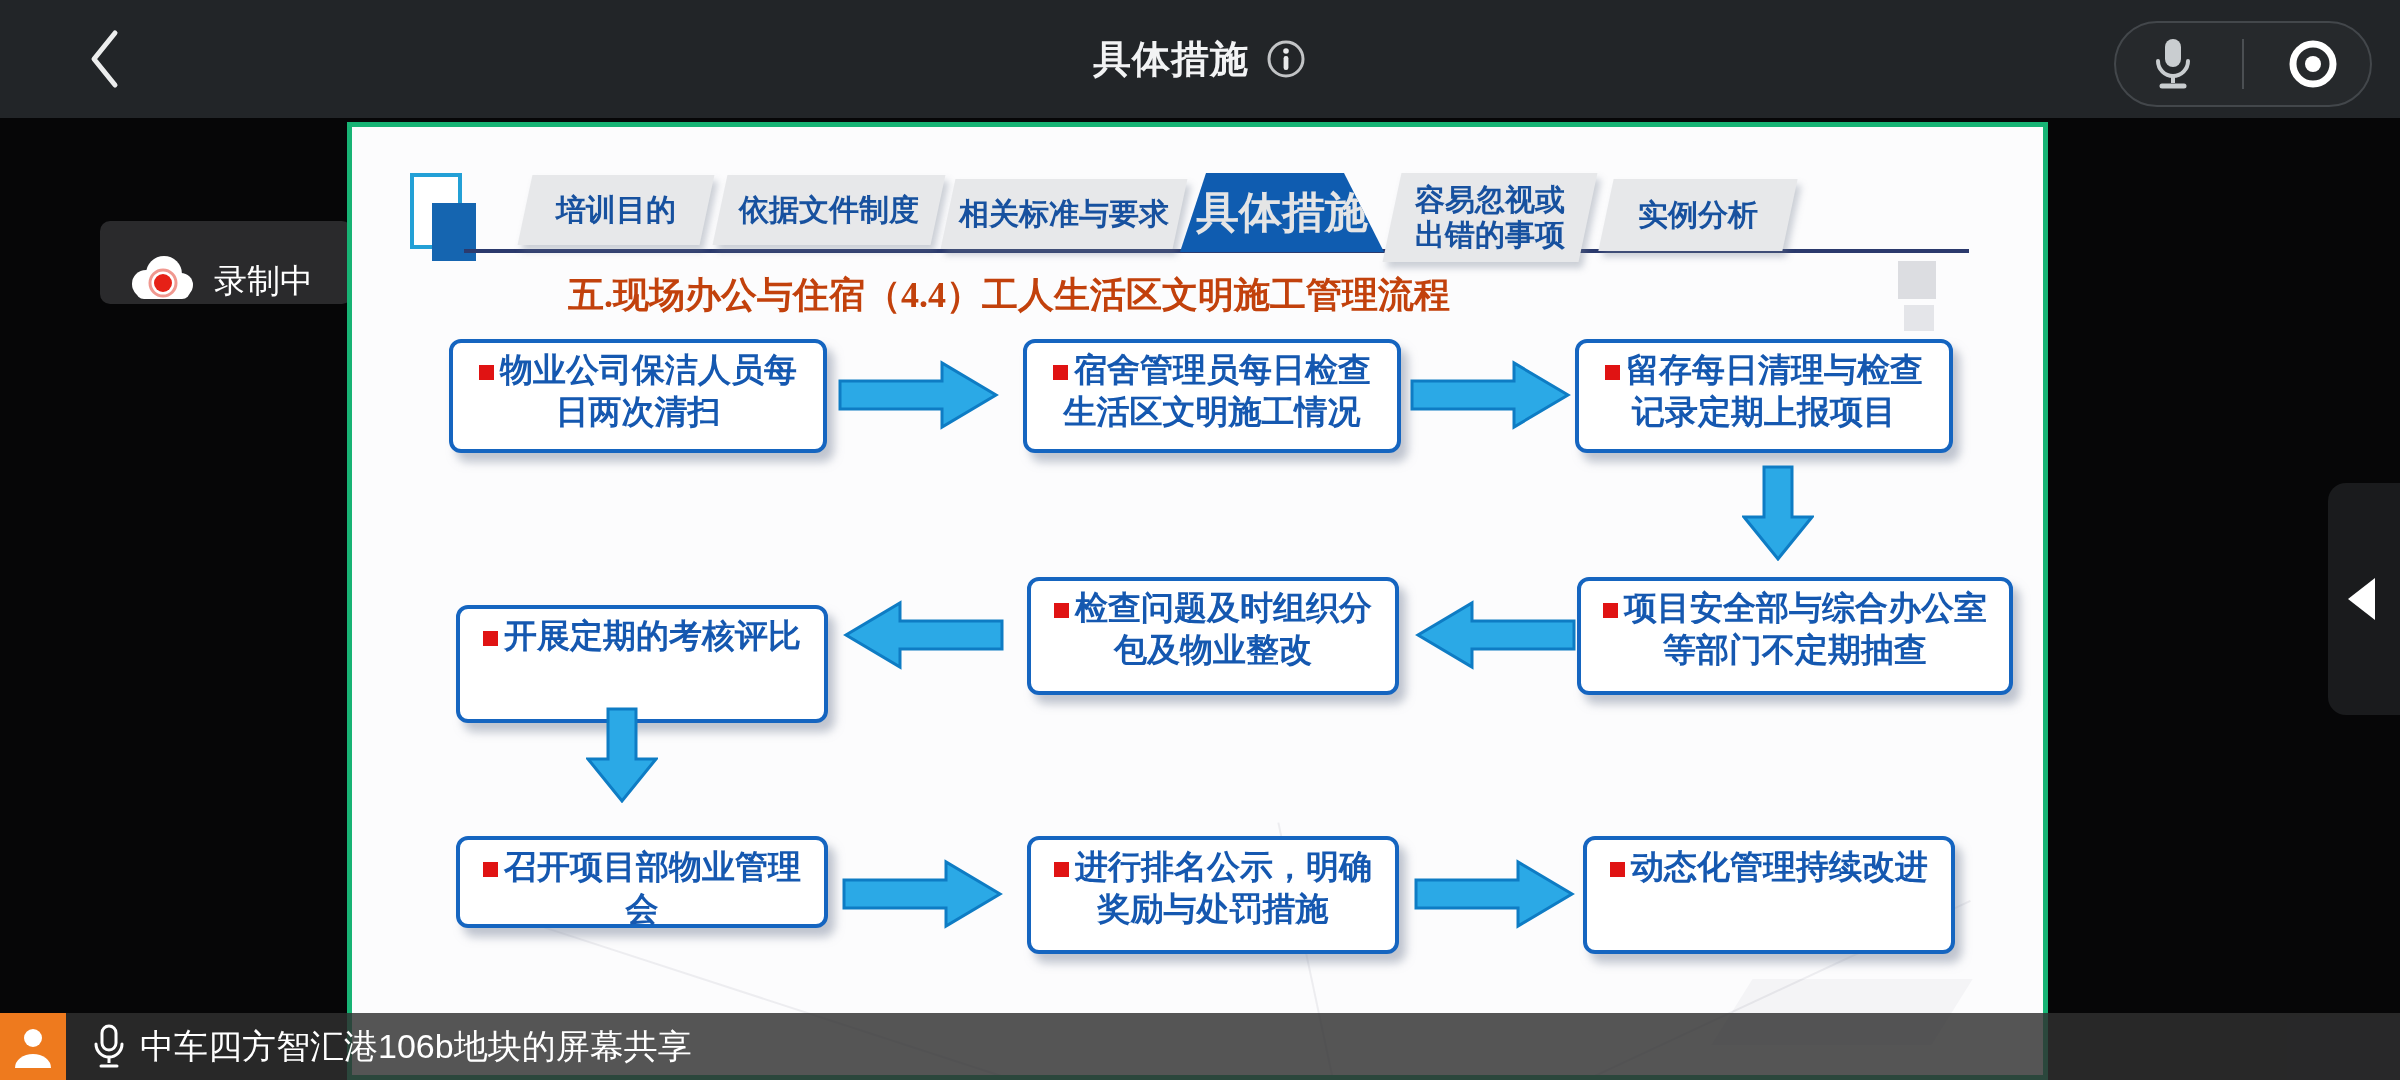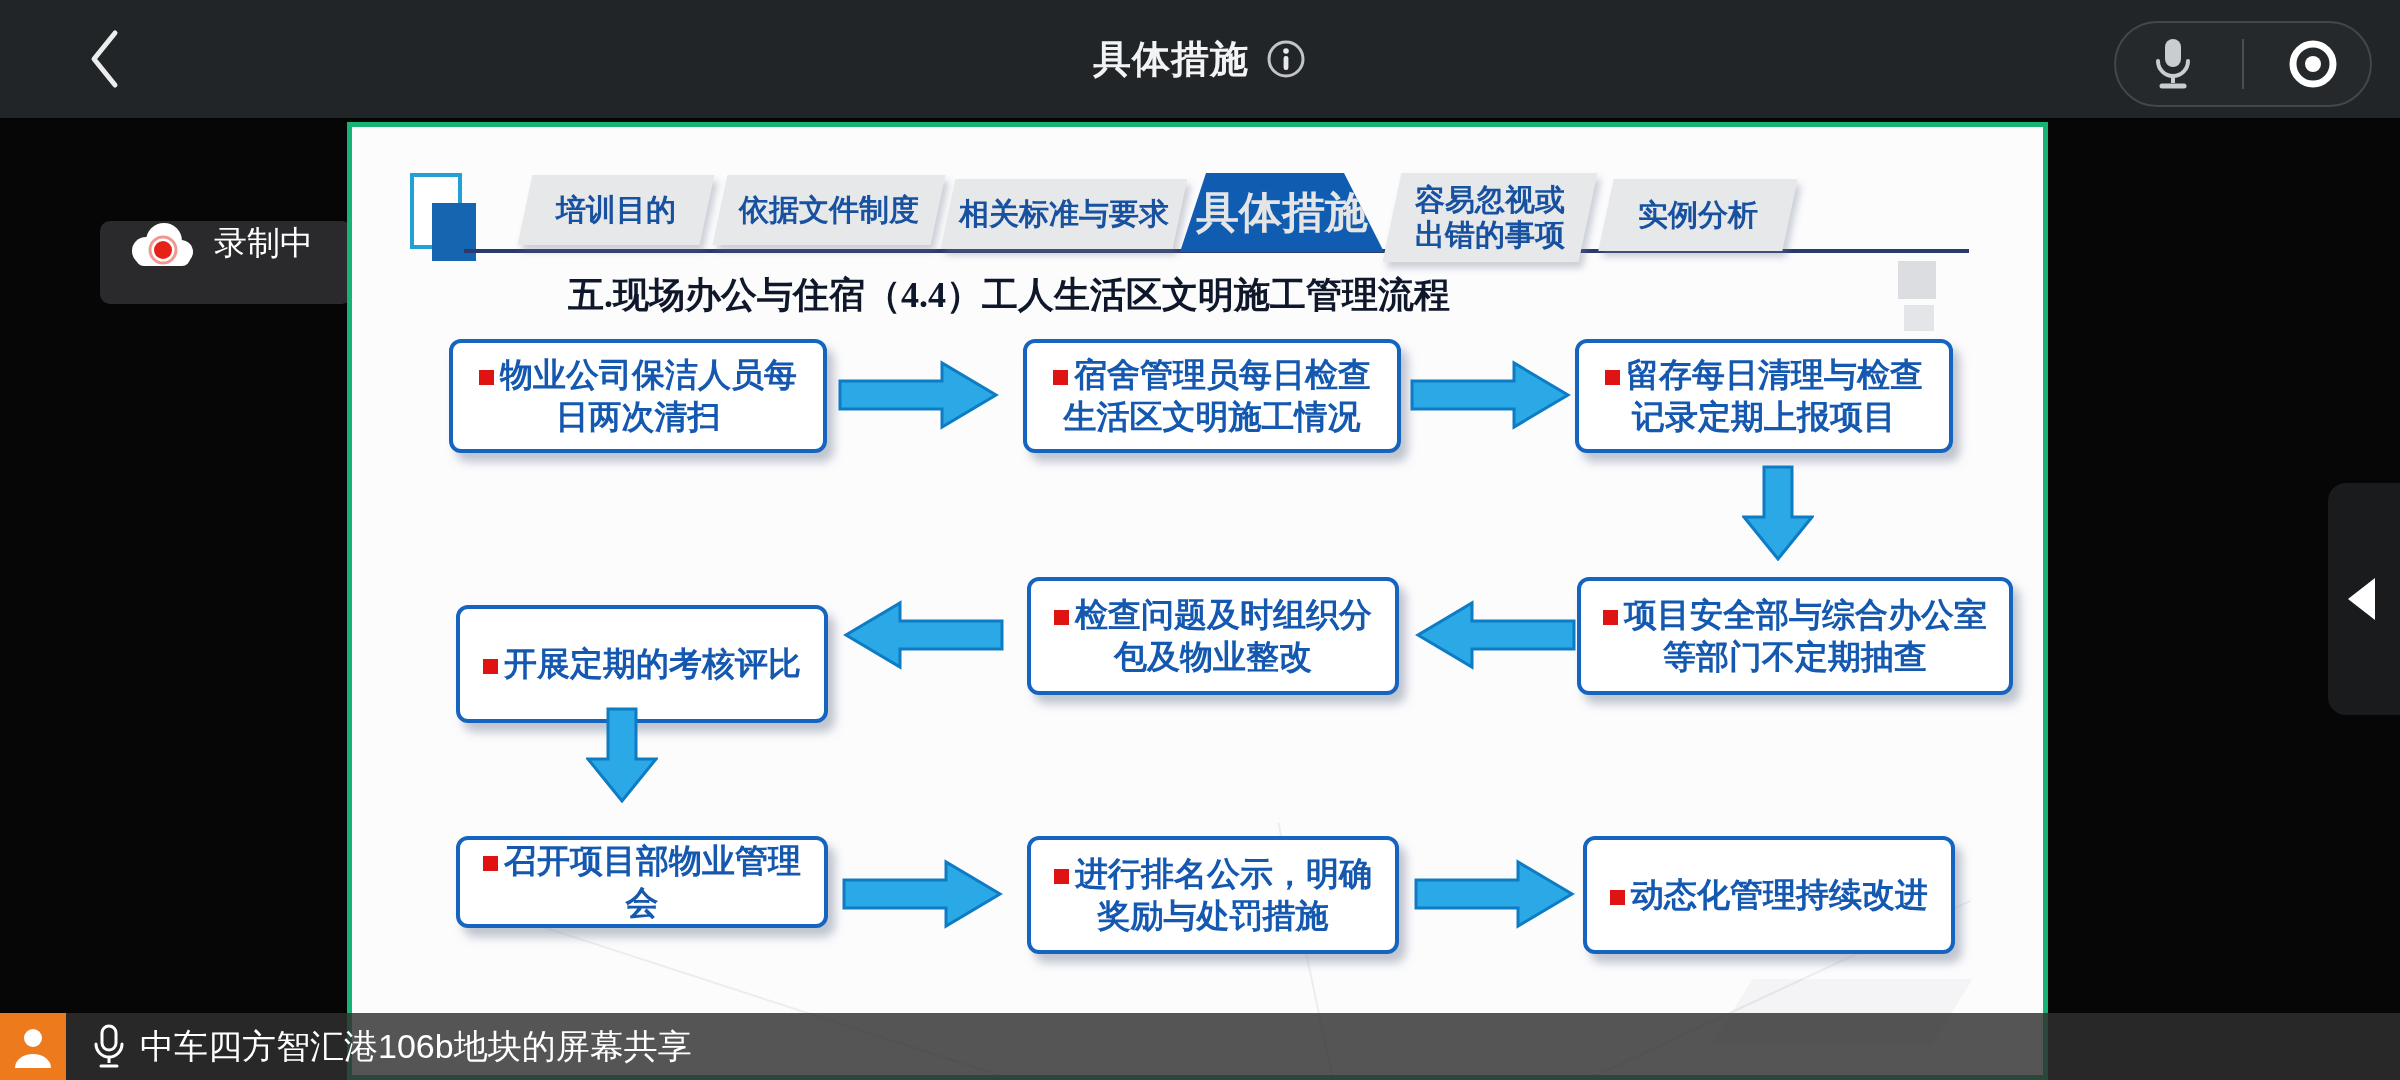--- a/index.html
+++ b/index.html
@@ -11,39 +11,39 @@
   }
   
   .topbar{position:absolute;left:0;top:0;width:2400px;height:118px;background:#222528;}
   .back-btn{position:absolute;left:78px;top:28px;width:52px;height:62px;display:flex;align-items:center;justify-content:center;cursor:pointer;}
   .title-wrap{position:absolute;left:50%;top:0;height:118px;transform:translateX(-50%);display:flex;align-items:center;gap:16px;}
   .title{color:#f2f3f4;font-size:38px;font-weight:bold;letter-spacing:1px;}
   .pill{position:absolute;right:28px;top:21px;width:258px;height:86px;border:2px solid #43474b;border-radius:46px;background:#26292c;display:flex;align-items:center;justify-content:space-around;box-sizing:border-box;}
   .pill .vdiv{width:2px;height:50px;background:#4b4f53;}
   .iconbtn{width:90px;height:70px;display:flex;align-items:center;justify-content:center;cursor:pointer;}
   
-  .rec-badge{position:absolute;left:100px;top:221px;width:252px;height:83px;background:#2a2a2c;border-radius:10px;display:flex;align-items:flex-start;padding-left:28px;box-sizing:border-box;gap:16px;}
+  .rec-badge{position:absolute;left:100px;top:221px;width:252px;height:83px;background:#2a2a2c;border-radius:10px;display:flex;align-items:flex-end;padding-left:28px;box-sizing:border-box;gap:16px;}
   .rec-badge .lbl{color:#ffffff;font-size:33px;}
   
   .slide{position:absolute;left:347px;top:122px;width:1701px;height:958px;background:#fcfcfd;border:5px solid #17b374;box-sizing:border-box;overflow:hidden;}
   .slide-inner{position:absolute;left:0;top:0;right:0;bottom:0;}
   .logo-sq1{position:absolute;left:58px;top:46px;width:44px;height:68px;border:4px solid #23a0d6;background:#ffffff;}
   .logo-sq2{position:absolute;left:80px;top:76px;width:44px;height:58px;background:#1565b0;}
   .tabline{position:absolute;left:112px;top:122px;width:1505px;height:4px;background:#2b3a6d;}
   .tab{position:absolute;background:#e7e8ea;transform:skewX(-12deg);box-shadow:5px 6px 7px rgba(110,120,140,.35);display:flex;align-items:center;justify-content:center;}
   .tab .tab-label{transform:skewX(12deg);display:block;color:#17519f;font-weight:bold;font-size:30px;text-align:center;line-height:1.15;}
   .tab.active{transform:none;background:#0f5cb0;clip-path:polygon(26px 0,calc(100% - 40px) 0,100% 100%,0 100%);box-shadow:none;}
   .tab.active .tab-label{transform:none;color:#e5e5e5;font-size:43px;}
-  .subtitle{position:absolute;left:216px;top:144px;font-family:"Liberation Serif","DejaVu Serif",serif;font-weight:bold;font-size:36px;color:#0f172a;white-space:nowrap;}
+  .subtitle{position:absolute;left:216px;top:144px;font-family:"Liberation Serif","DejaVu Serif",serif;font-weight:bold;font-size:36px;color:#c2410c;white-space:nowrap;}
   .deco-sq-a{position:absolute;left:1546px;top:134px;width:38px;height:38px;background:#dcdde1;}
   .deco-sq-b{position:absolute;left:1552px;top:178px;width:30px;height:26px;background:#e4e5e9;}
   .persp{position:absolute;height:2px;background:rgba(60,60,90,.08);}
   .deco-quad{position:absolute;left:1380px;top:852px;width:220px;height:66px;background:#ededf1;transform:skewX(-32deg);opacity:.55;}
   
-  .fbox{position:absolute;background:#ffffff;border:4px solid #1565c0;border-radius:12px;box-shadow:7px 9px 10px rgba(140,150,168,.55);display:flex;align-items:center;justify-content:center;box-sizing:border-box;padding:6px 16px;}
+  .fbox{position:absolute;background:#ffffff;border:4px solid #1565c0;border-radius:12px;box-shadow:7px 9px 10px rgba(140,150,168,.55);display:flex;justify-content:center;box-sizing:border-box;padding:6px 16px;}
   .fbox .txt{color:#1558b0;font-weight:bold;font-size:33px;line-height:1.28;text-align:center;}
   .bullet{display:inline-block;width:15px;height:15px;background:#e01313;margin-right:6px;vertical-align:middle;}
   .arrow{position:absolute;}
   
   .side-toggle{position:absolute;left:2328px;top:483px;width:72px;height:232px;background:#1a1b1d;border-radius:18px 0 0 18px;display:flex;align-items:center;cursor:pointer;}
   .side-toggle .tri{width:0;height:0;border-top:21px solid transparent;border-bottom:21px solid transparent;border-right:27px solid #ffffff;margin-left:20px;}
   
   .bottombar{position:absolute;left:0;top:1013px;width:2400px;height:67px;background:rgba(48,48,48,.82);display:flex;align-items:center;}
   .avatar{width:66px;height:67px;background:#ee7a1e;display:flex;align-items:center;justify-content:center;flex:0 0 auto;}
   .share-text{color:#ffffff;font-size:34px;margin-left:14px;white-space:nowrap;}

